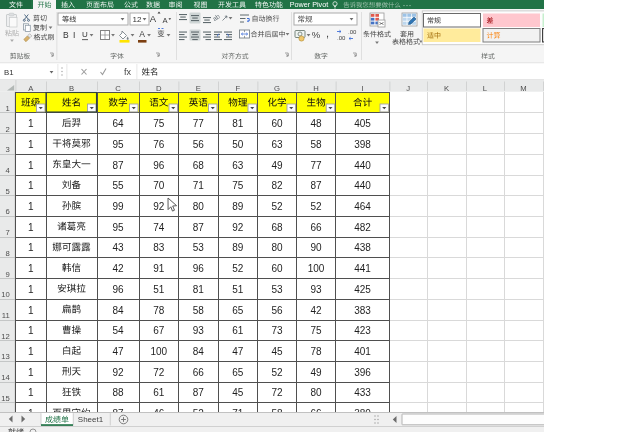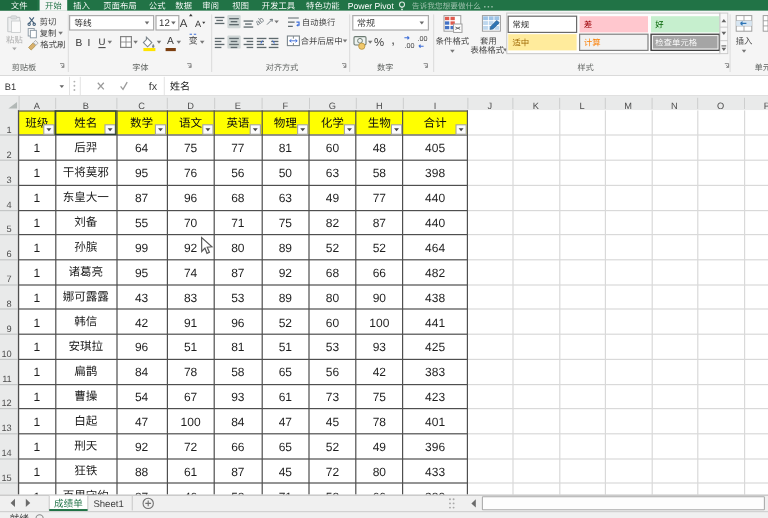--- a/index.html
+++ b/index.html
@@ -1,12 +1,12 @@
 <!DOCTYPE html>
-<html><head><meta charset="utf-8"><style>html,body{margin:0;padding:0;background:#fff}#root{position:relative;width:640px;height:432px;overflow:hidden}svg{display:block}</style></head><body>
+<html><head><meta charset="utf-8"><style>html,body{margin:0;padding:0;background:#fff}#root{position:relative;width:544px;height:432px;overflow:hidden}svg{display:block}</style></head><body>
 <div id="root">
     <svg width="640" height="432" viewBox="0 0 640 432" font-family="Liberation Sans">
       <defs>
         <path id="g0" d="M0.423 0.057C0.453 0.106 0.485 0.173 0.497 0.214L0.58 0.187C0.566 0.146 0.531 0.081 0.501 0.033ZM0.05 0.216V0.29H0.206C0.265 0.442 0.344 0.573 0.447 0.68C0.337 0.772 0.202 0.84 0.036 0.887C0.051 0.905 0.075 0.94 0.083 0.958C0.25 0.904 0.389 0.832 0.502 0.734C0.615 0.834 0.751 0.908 0.915 0.953C0.928 0.932 0.95 0.9 0.967 0.884C0.807 0.844 0.671 0.773 0.56 0.679C0.661 0.576 0.738 0.448 0.796 0.29H0.954V0.216ZM0.504 0.627C0.41 0.532 0.336 0.418 0.284 0.29H0.711C0.661 0.425 0.592 0.536 0.504 0.627Z"></path>
         <path id="g1" d="M0.317 0.539V0.612H0.604V0.96H0.679V0.612H0.953V0.539H0.679V0.318H0.909V0.245H0.679V0.052H0.604V0.245H0.47C0.483 0.2 0.494 0.152 0.504 0.105L0.432 0.09C0.409 0.221 0.367 0.35 0.309 0.433C0.327 0.442 0.359 0.46 0.373 0.471C0.4 0.429 0.425 0.376 0.446 0.318H0.604V0.539ZM0.268 0.044C0.214 0.195 0.126 0.345 0.032 0.443C0.045 0.46 0.067 0.499 0.075 0.517C0.107 0.483 0.137 0.443 0.167 0.4V0.958H0.239V0.283C0.277 0.213 0.311 0.139 0.339 0.065Z"></path>
         <path id="g2" d="M0.649 0.177V0.462H0.369V0.419V0.177ZM0.052 0.462V0.534H0.288C0.274 0.671 0.223 0.805 0.054 0.908C0.074 0.921 0.101 0.946 0.114 0.964C0.299 0.847 0.351 0.691 0.365 0.534H0.649V0.961H0.726V0.534H0.949V0.462H0.726V0.177H0.918V0.105H0.089V0.177H0.293V0.419L0.292 0.462Z"></path>
         <path id="g3" d="M0.462 0.553V0.96H0.531V0.916H0.833V0.958H0.905V0.553ZM0.531 0.849V0.621H0.833V0.849ZM0.429 0.473C0.458 0.461 0.501 0.457 0.873 0.428C0.886 0.454 0.897 0.478 0.905 0.499L0.969 0.466C0.938 0.389 0.868 0.272 0.8 0.185L0.74 0.214C0.774 0.258 0.808 0.311 0.838 0.363L0.519 0.383C0.585 0.293 0.651 0.177 0.705 0.061L0.627 0.039C0.577 0.166 0.495 0.3 0.468 0.336C0.443 0.372 0.423 0.396 0.404 0.4C0.413 0.42 0.425 0.457 0.429 0.473ZM0.202 0.315H0.316C0.304 0.443 0.281 0.551 0.247 0.639C0.213 0.612 0.178 0.585 0.144 0.561C0.163 0.49 0.184 0.403 0.202 0.315ZM0.065 0.588C0.115 0.622 0.168 0.664 0.217 0.706C0.171 0.796 0.112 0.86 0.04 0.899C0.056 0.913 0.076 0.94 0.086 0.958C0.162 0.911 0.223 0.846 0.271 0.756C0.309 0.793 0.342 0.828 0.364 0.859L0.41 0.798C0.385 0.765 0.347 0.726 0.303 0.687C0.349 0.575 0.377 0.432 0.389 0.25L0.345 0.243L0.333 0.245H0.216C0.229 0.177 0.24 0.11 0.248 0.049L0.178 0.044C0.171 0.106 0.161 0.175 0.148 0.245H0.043V0.315H0.134C0.113 0.418 0.088 0.517 0.065 0.588Z"></path>
         <path id="g4" d="M0.732 0.637V0.701H0.847V0.842H0.693V0.344H0.95V0.276H0.693V0.149C0.77 0.138 0.843 0.125 0.899 0.107L0.86 0.047C0.753 0.081 0.558 0.102 0.401 0.111C0.409 0.127 0.418 0.154 0.421 0.171C0.485 0.169 0.555 0.164 0.624 0.157V0.276H0.367V0.344H0.624V0.842H0.461V0.702H0.581V0.638H0.461V0.515C0.503 0.504 0.547 0.49 0.584 0.475L0.547 0.413C0.508 0.434 0.446 0.456 0.395 0.471V0.959H0.461V0.91H0.847V0.961H0.916V0.447H0.731V0.512H0.847V0.637ZM0.16 0.04V0.242H0.054V0.312H0.16V0.539L0.037 0.572L0.055 0.645L0.16 0.613V0.872C0.16 0.884 0.157 0.887 0.146 0.887C0.136 0.887 0.106 0.888 0.072 0.887C0.082 0.907 0.091 0.938 0.094 0.956C0.146 0.956 0.18 0.954 0.203 0.942C0.225 0.931 0.233 0.91 0.233 0.872V0.591L0.342 0.557L0.334 0.489L0.233 0.518V0.312H0.329V0.242H0.233V0.04Z"></path>
         <path id="g5" d="M0.295 0.125C0.361 0.171 0.412 0.227 0.456 0.289C0.391 0.574 0.266 0.777 0.041 0.893C0.061 0.907 0.096 0.938 0.11 0.953C0.313 0.835 0.441 0.651 0.517 0.389C0.627 0.591 0.698 0.822 0.927 0.95C0.931 0.926 0.951 0.886 0.964 0.865C0.631 0.666 0.661 0.29 0.341 0.061Z"></path>
         <path id="g6" d="M0.464 0.418V0.599C0.464 0.706 0.421 0.825 0.05 0.899C0.066 0.915 0.087 0.944 0.096 0.96C0.485 0.876 0.541 0.737 0.541 0.6V0.418ZM0.545 0.77C0.661 0.824 0.812 0.907 0.885 0.963L0.932 0.903C0.854 0.848 0.703 0.769 0.589 0.719ZM0.171 0.285V0.752H0.248V0.355H0.76V0.75H0.839V0.285H0.478C0.497 0.25 0.517 0.207 0.535 0.165H0.935V0.095H0.074V0.165H0.449C0.437 0.204 0.419 0.249 0.403 0.285Z"></path>

